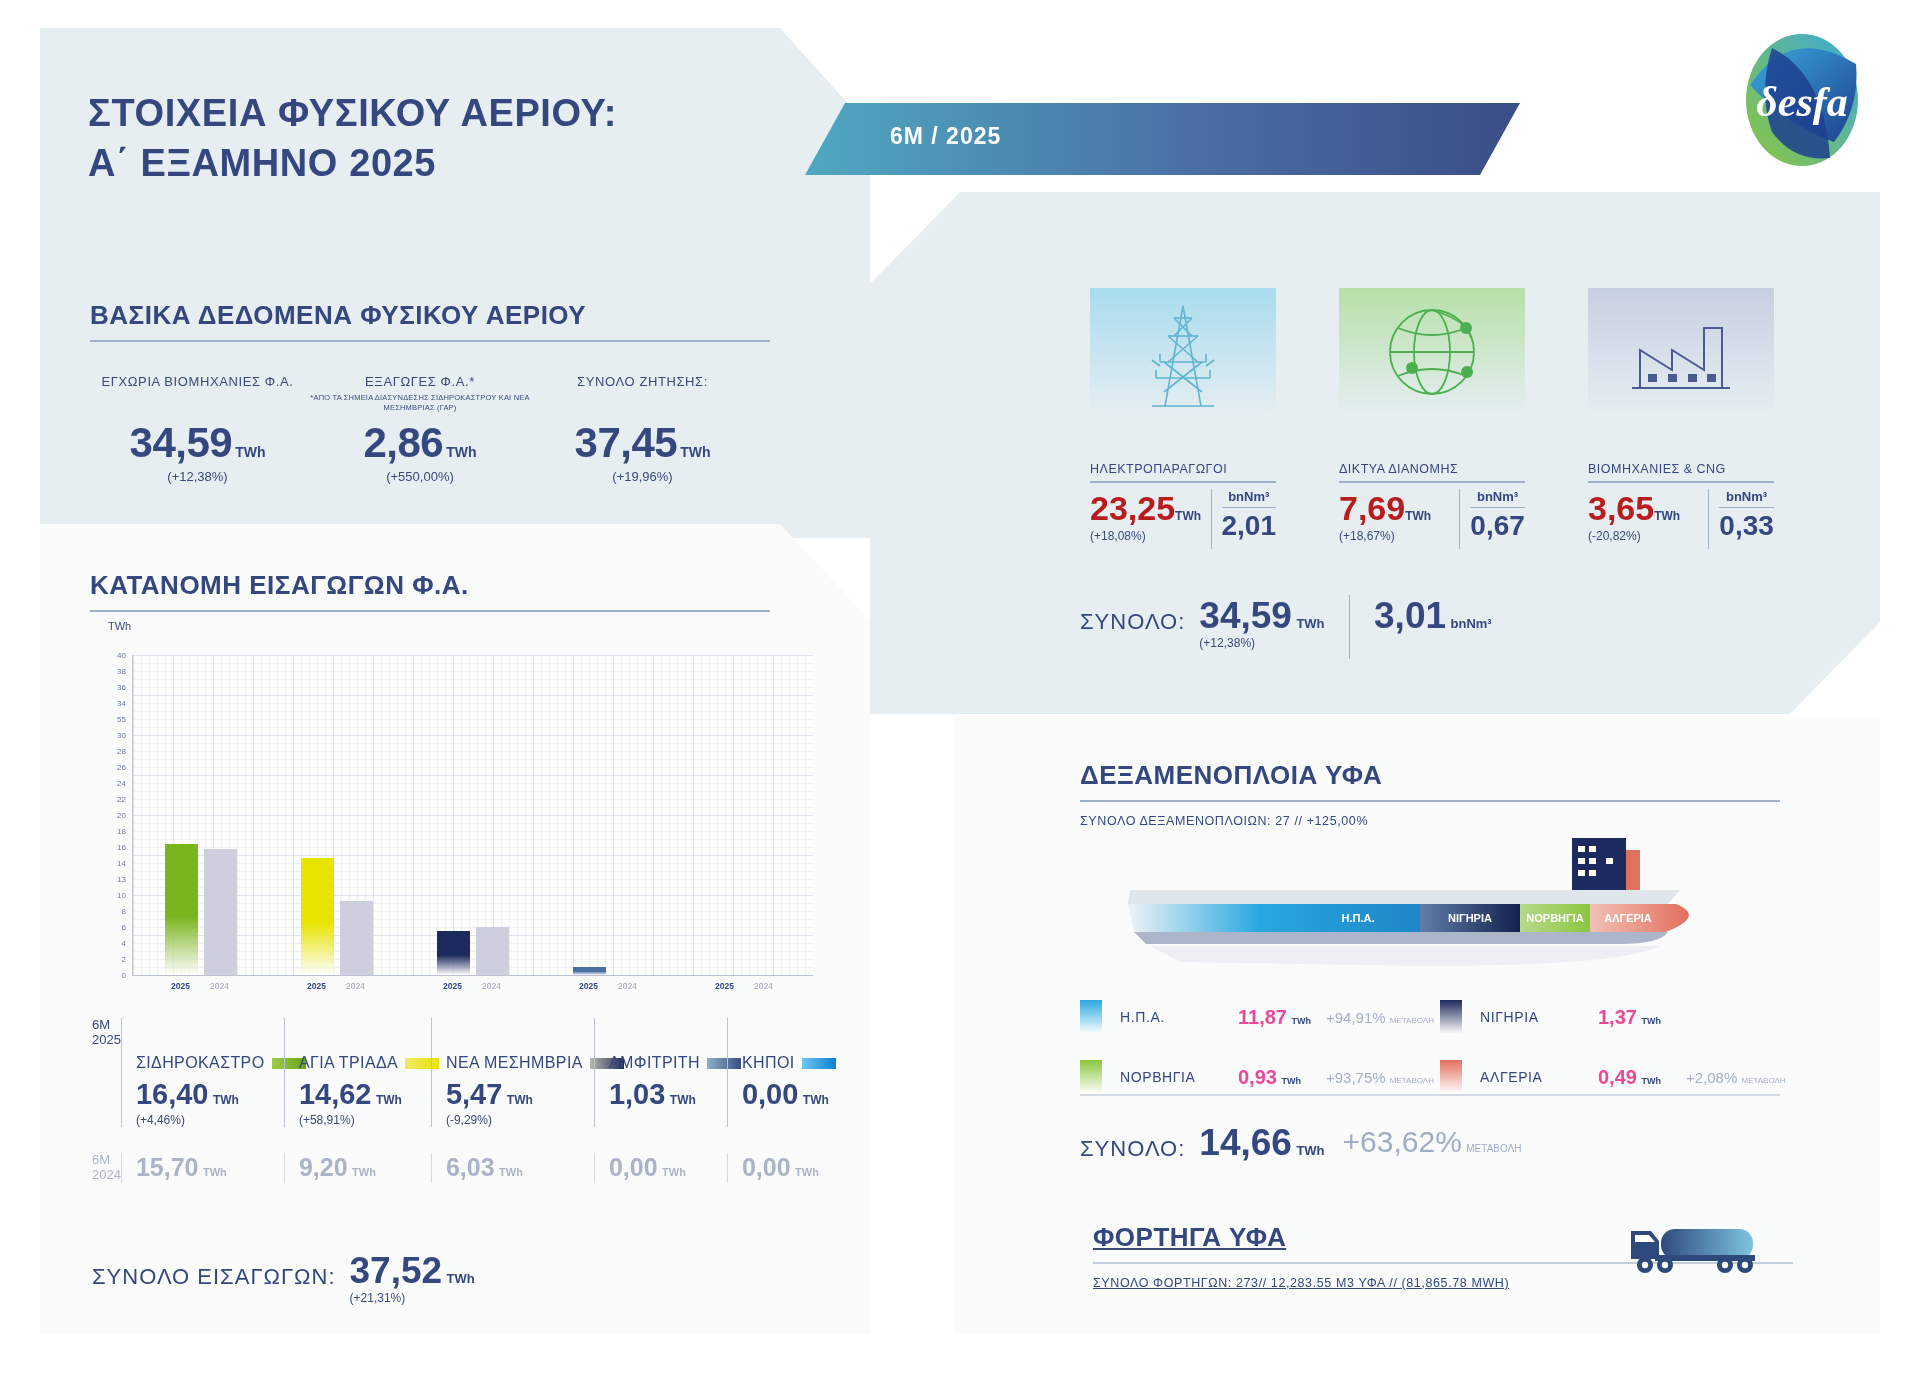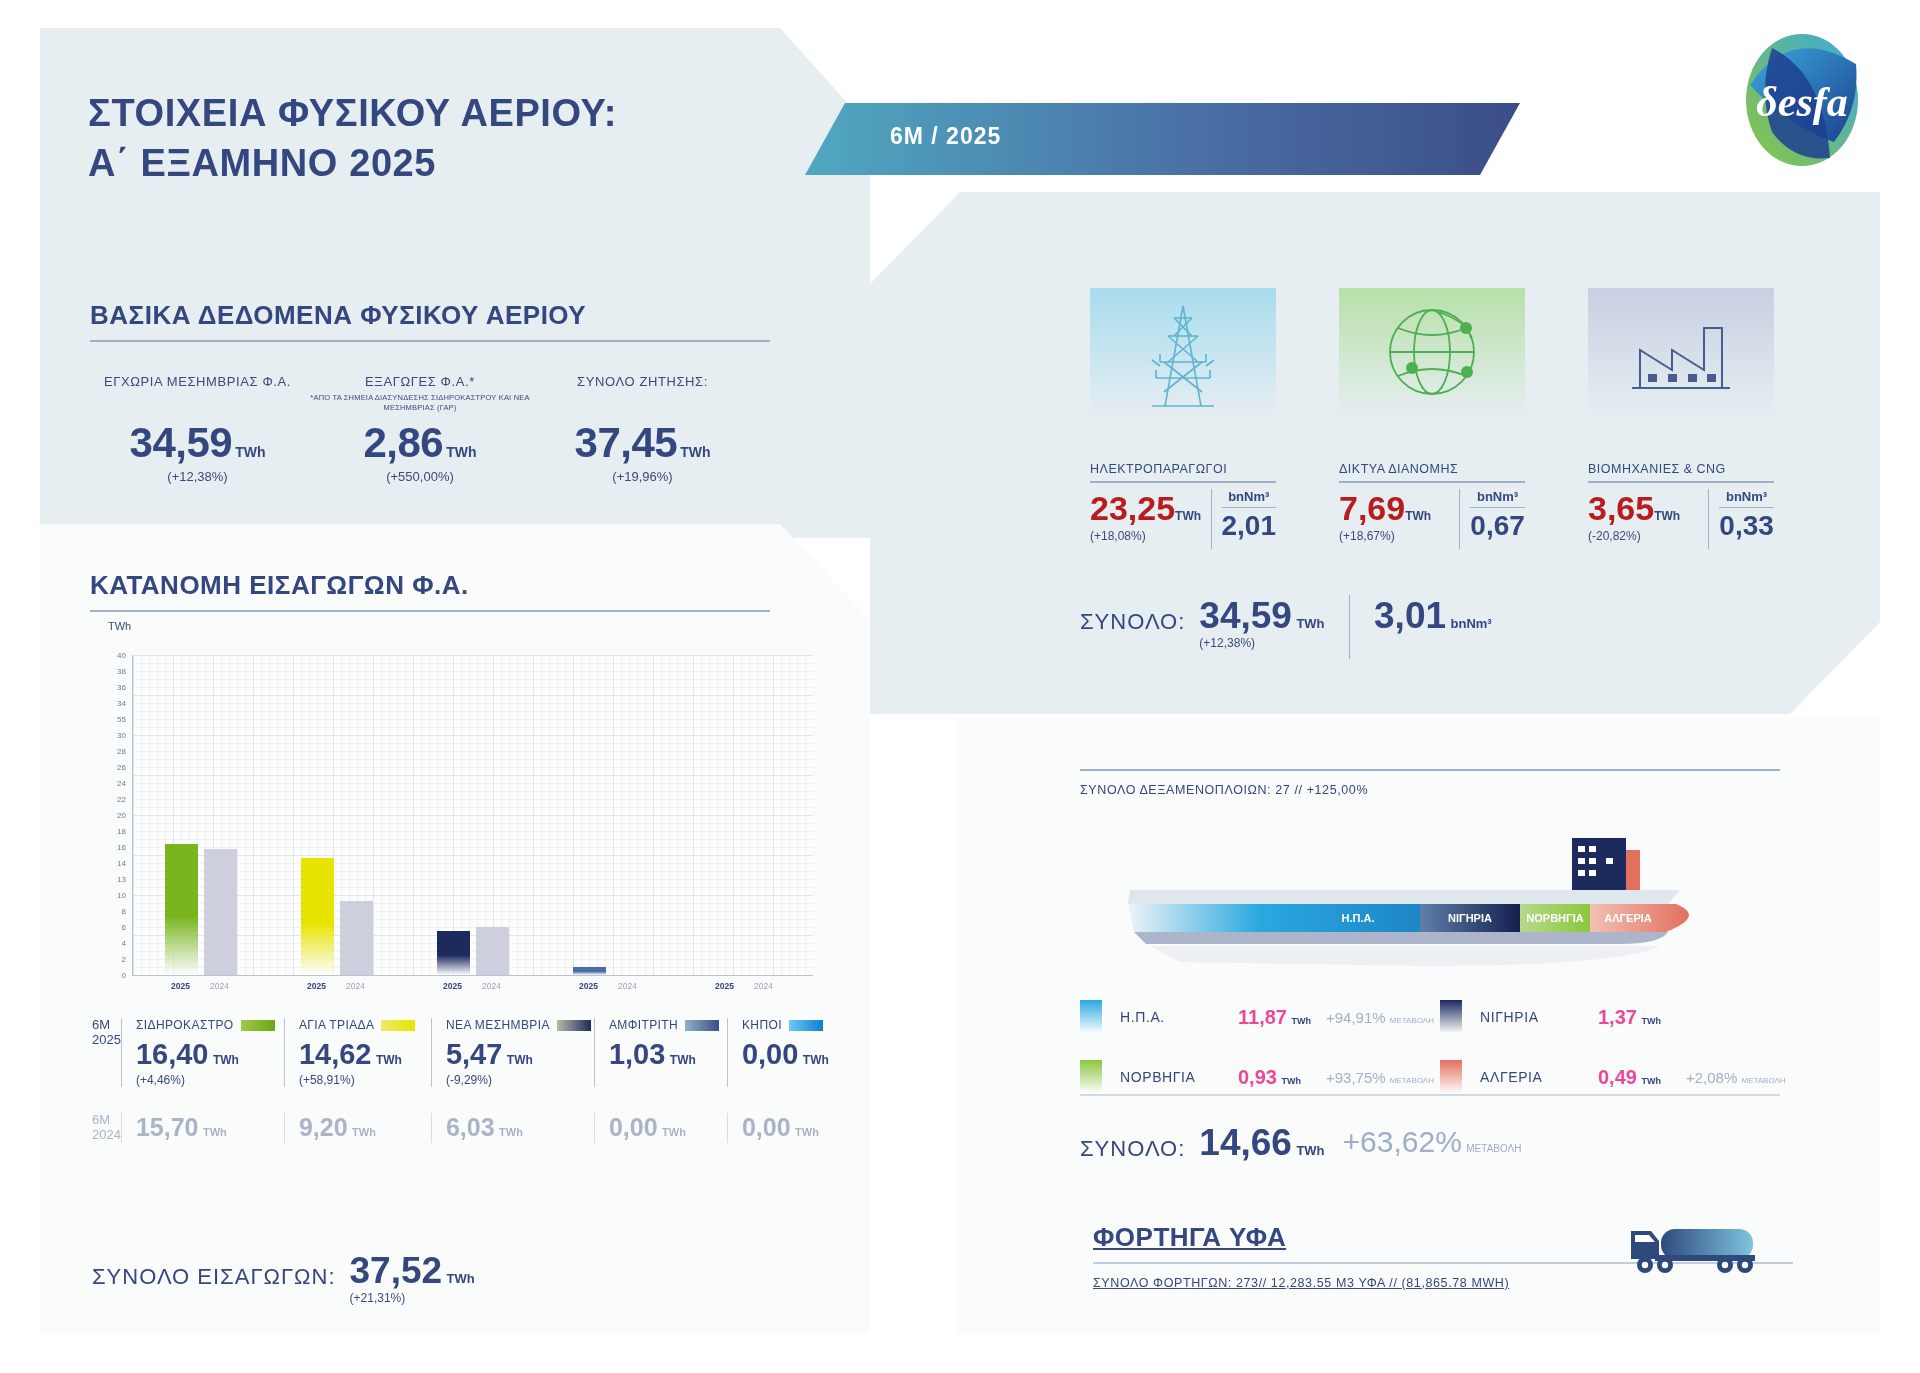--- a/index.html
+++ b/index.html
@@ -69,21 +69,21 @@
   .bn-label{font-size:13px;font-weight:bold;color:#34477f;text-align:center;}
   .bn-rule{height:1.5px;background:#9fb0c9;margin:3px 0 2px;}
   .bn-val{font-size:28px;font-weight:bold;color:#34477f;text-align:center;}
   .vdiv{width:1.5px;background:#9fb0c9;}
   
   .axis-unit{font-size:11px;color:#3a4a7a;}
   .ytick{font-size:8px;color:#6a7a9c;text-align:right;position:absolute;right:0;transform:translateY(-50%);}
   .xtick{font-size:8.5px;font-weight:bold;color:#34477f;position:absolute;transform:translateX(-50%);}
   .xtick.prev{color:#9aa6bd;font-weight:normal;}
   
-  .ent-name{font-size:12px;letter-spacing:.4px;color:#34477f;white-space:nowrap;}
+  .ent-name{font-size:16px;letter-spacing:.4px;color:#34477f;white-space:nowrap;margin-top:36px;}
   .ent-sw{width:34px;height:11px;display:inline-block;margin-left:7px;vertical-align:middle;}
   .ent-val{font-size:29px;font-weight:bold;color:#34477f;}
   .ent-unit{font-size:12px;font-weight:bold;color:#34477f;}
   .ent-pct{font-size:12px;color:#3a4a7a;margin-top:2px;}
   .ent-prev{font-size:25px;font-weight:bold;color:#aab4c7;}
   .ent-prevunit{font-size:11px;font-weight:bold;color:#aab4c7;}
   .yr-lbl{font-size:13px;line-height:1.15;color:#34477f;}
   .yr-lbl.prev{color:#aab4c7;}
   
   .sub-line{font-size:12.5px;letter-spacing:.6px;color:#34477f;}
@@ -137,21 +137,21 @@
     </svg>
   </div>
 
   <div style="position:absolute;left:90px;top:300px;width:680px;">
     <div class="sec-title">ΒΑΣΙΚΑ ΔΕΔΟΜΕΝΑ ΦΥΣΙΚΟΥ ΑΕΡΙΟΥ</div>
     <div class="rule" style="width:680px;"></div>
 
     <div style="display:flex;margin-top:32px;">
 
       <div style="width:215px;">
-        <div class="kpi-label">ΕΓΧΩΡΙΑ ΜΕΣΗΜΒΡΙΑΣ Φ.Α.</div>
+        <div class="kpi-label">ΕΓΧΩΡΙΑ ΒΙΟΜΗΧΑΝΙΕΣ Φ.Α.</div>
         <div class="kpi-note" style="height:22px;"></div>
         <div style="text-align:center;margin-top:4px;">
           <span class="kpi-val">34,59</span><span class="kpi-unit">TWh</span>
         </div>
         <div class="kpi-pct">(+12,38%)</div>
       </div>
 
       <div style="width:230px;">
         <div class="kpi-label">ΕΞΑΓΩΓΕΣ Φ.Α.*</div>
         <div class="kpi-note" style="height:22px;">*ΑΠΟ ΤΑ ΣΗΜΕΙΑ ΔΙΑΣΥΝΔΕΣΗΣ ΣΙΔΗΡΟΚΑΣΤΡΟΥ ΚΑΙ ΝΕΑ ΜΕΣΗΜΒΡΙΑΣ (ΓΑΡ)</div>
@@ -413,20 +413,21 @@
     <div style="margin-left:14px;">
       <div>
         <span class="tot-val">37,52</span>
         <span class="tot-unit">TWh</span>
       </div>
       <div class="cat-pct" style="margin-top:-1px;">(+21,31%)</div>
     </div>
   </div>
 
   <div style="position:absolute;left:1080px;top:760px;width:700px;">
+    <div class="sec-title">ΔΕΞΑΜΕΝΟΠΛΟΙΑ ΥΦΑ</div>
     <div class="rule" style="width:700px;"></div>
     <div class="sub-line" style="margin-top:12px;">ΣΥΝΟΛΟ ΔΕΞΑΜΕΝΟΠΛΟΙΩΝ: 27    //    +125,00%</div>
   </div>
 
   <div style="position:absolute;left:1120px;top:820px;width:700px;height:150px;">
     <svg width="700" height="150" viewBox="0 0 700 150">
       <defs>
         <linearGradient id="hullUSA" x1="0" y1="0" x2="1" y2="0">
           <stop offset="0" stop-color="#eef3f6"></stop>
             <stop offset="0.45" stop-color="#29a8e0"></stop>

